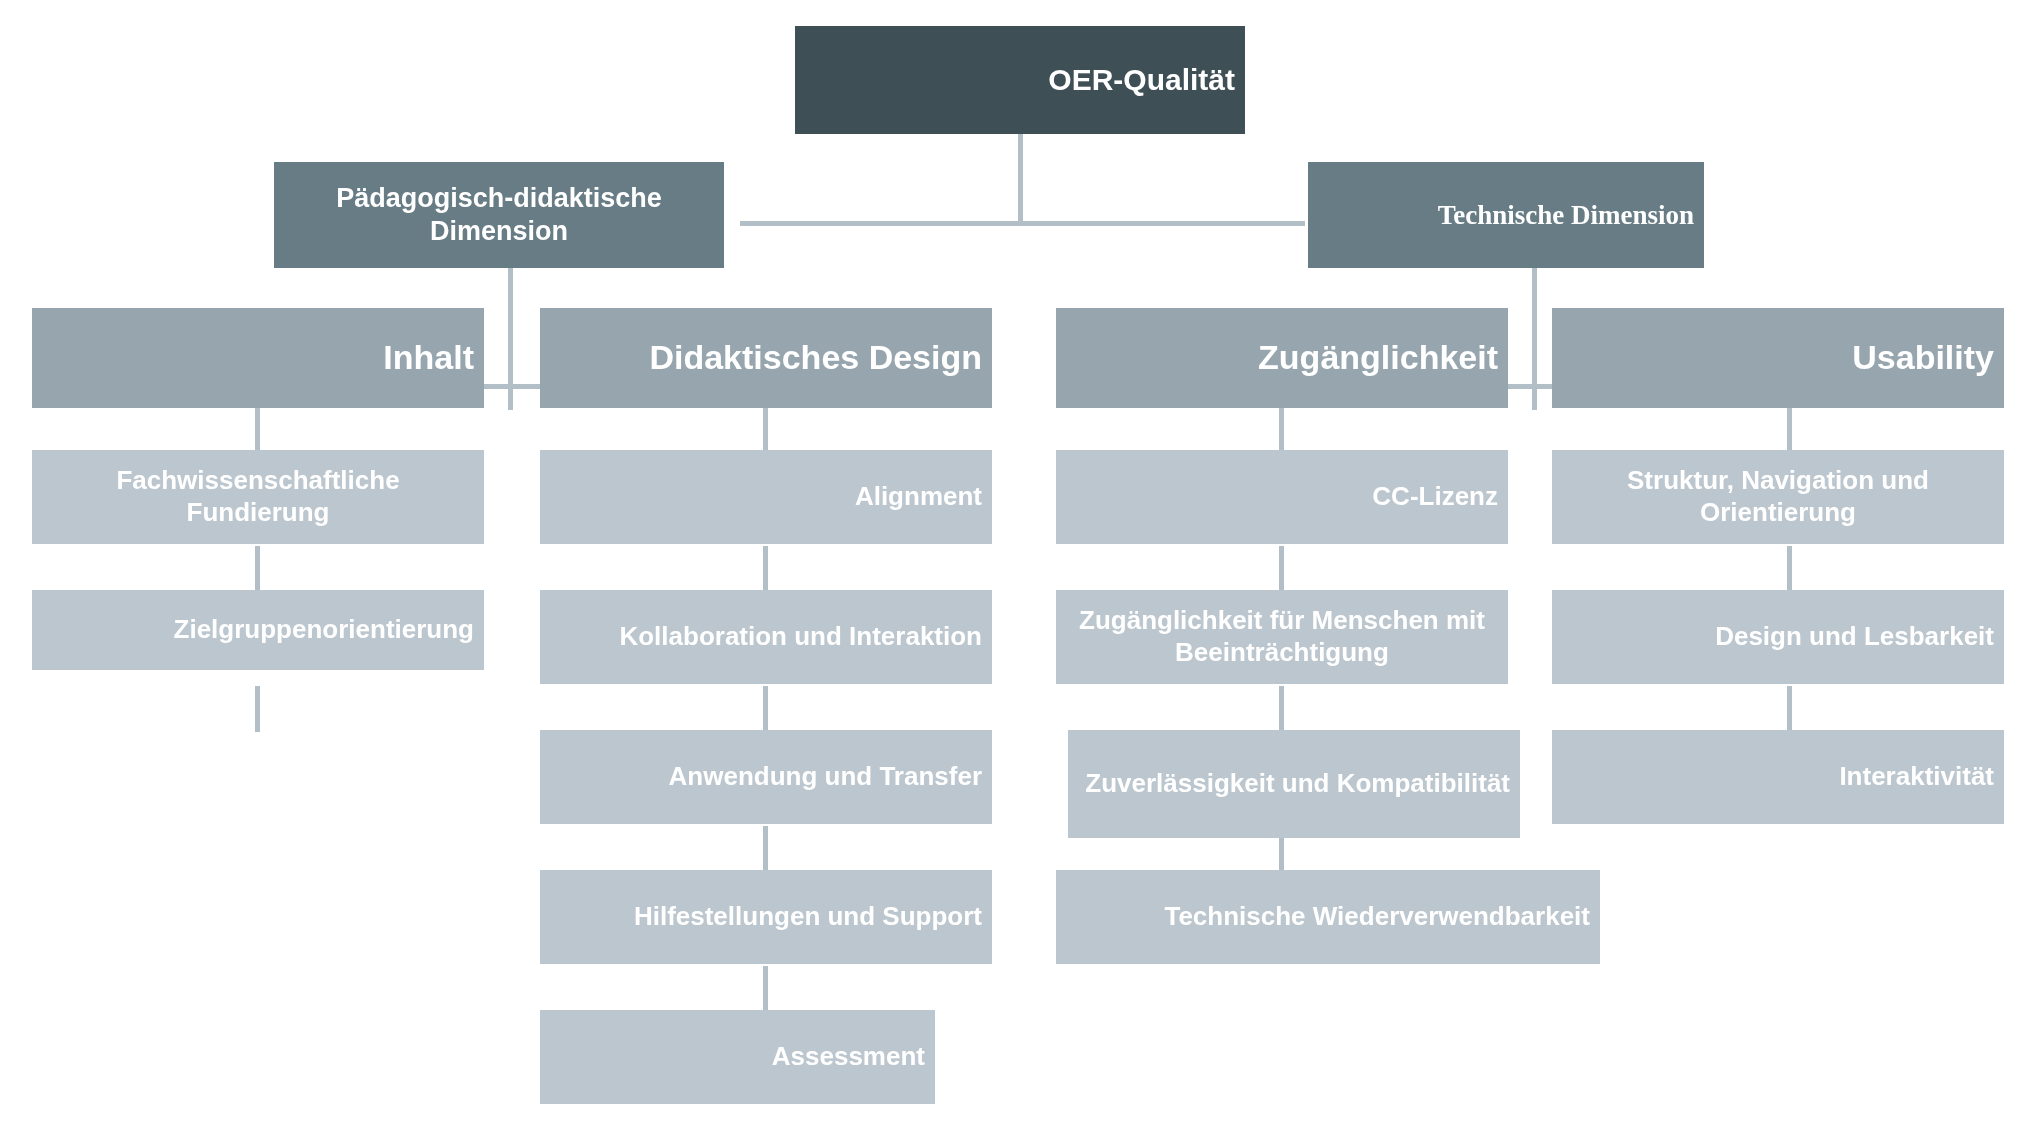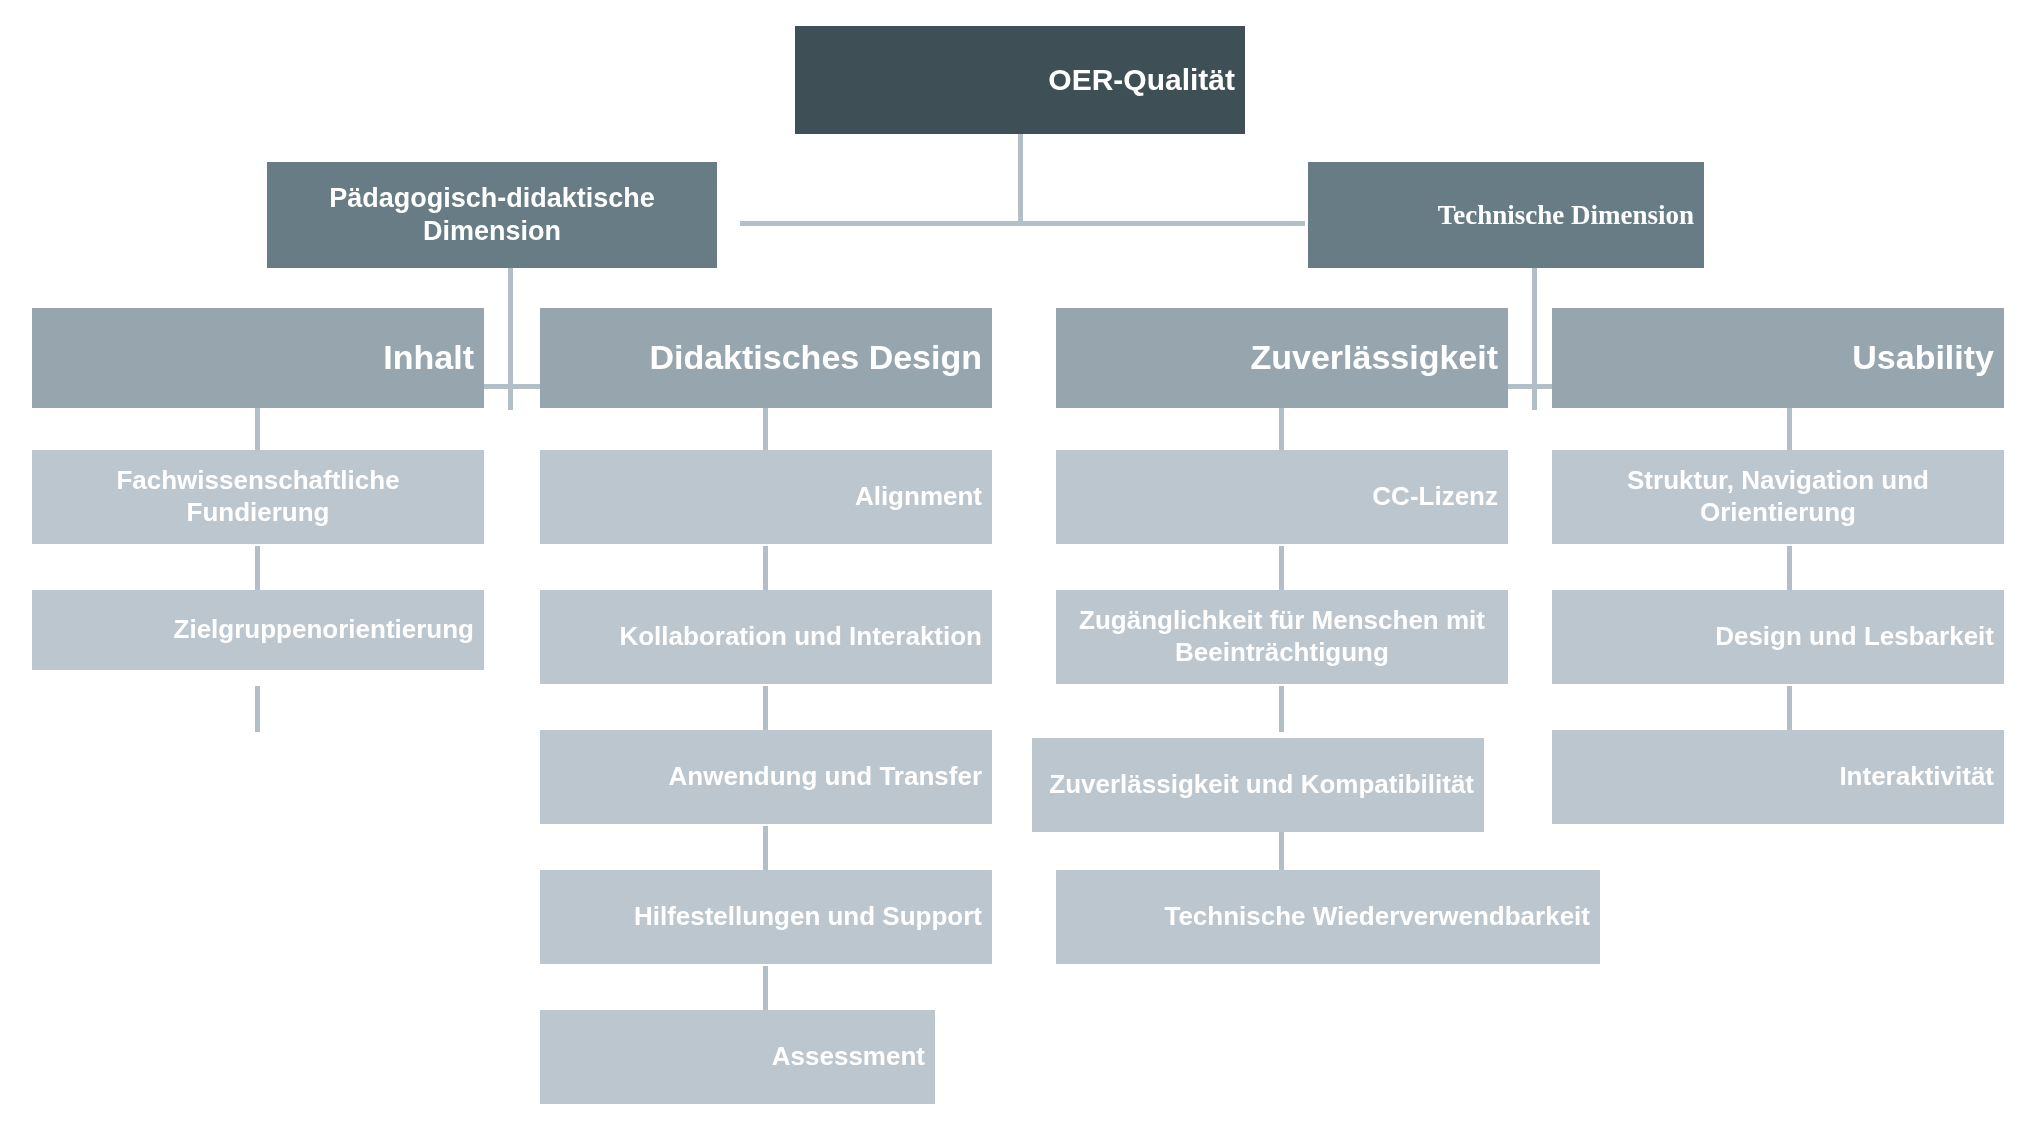--- a/index.html
+++ b/index.html
@@ -88,38 +88,38 @@
   <div class="connector v" style="left:1279px; top:826px; height:46px;"></div>
 
   <div class="connector v" style="left:1787px; top:406px; height:46px;"></div>
   <div class="connector v" style="left:1787px; top:546px; height:46px;"></div>
   <div class="connector v" style="left:1787px; top:686px; height:46px;"></div>
 
   <div class="node lvl-root" style="left:795px; top:26px; width:450px; height:108px;">
     <span>OER-Qualität</span>
   </div>
 
-  <div class="node lvl-dim" style="left:267px; top:162px; width:450px; height:106px;">
+  <div class="node lvl-dim" style="left:274px; top:162px; width:450px; height:106px;">
     <span>Pädagogisch-didaktische Dimension</span>
   </div>
 
   <div class="node lvl-dim" style="left:1308px; top:162px; width:396px; height:106px;font-family:Liberation Serif, serif;">
     <span>Technische Dimension</span>
   </div>
 
   <div class="node lvl-cat" style="left:32px; top:308px; width:452px; height:100px;">
     <span>Inhalt</span>
   </div>
 
   <div class="node lvl-cat" style="left:540px; top:308px; width:452px; height:100px;">
     <span>Didaktisches Design</span>
   </div>
 
   <div class="node lvl-cat" style="left:1056px; top:308px; width:452px; height:100px;">
-    <span>Zuverlässigkeit</span>
+    <span>Zugänglichkeit</span>
   </div>
 
   <div class="node lvl-cat" style="left:1552px; top:308px; width:452px; height:100px;">
     <span>Usability</span>
   </div>
 
   <div class="node lvl-leaf" style="left:32px; top:450px; width:452px; height:94px;">
     <span>Fachwissenschaftliche Fundierung</span>
   </div>
   <div class="node lvl-leaf" style="left:32px; top:590px; width:452px; height:80px;">
@@ -141,21 +141,21 @@
   <div class="node lvl-leaf" style="left:540px; top:1010px; width:395px; height:94px;">
     <span>Assessment</span>
   </div>
 
   <div class="node lvl-leaf" style="left:1056px; top:450px; width:452px; height:94px;">
     <span>CC-Lizenz</span>
   </div>
   <div class="node lvl-leaf" style="left:1056px; top:590px; width:452px; height:94px;">
     <span>Zugänglichkeit für Menschen mit Beeinträchtigung</span>
   </div>
-  <div class="node lvl-leaf" style="left:1032px; top:730px; width:452px; height:94px;margin-top:8px;">
+  <div class="node lvl-leaf" style="left:1068px; top:730px; width:452px; height:108px;">
     <span>Zuverlässigkeit und Kompatibilität</span>
   </div>
   <div class="node lvl-leaf" style="left:1056px; top:870px; width:544px; height:94px;">
     <span>Technische Wiederverwendbarkeit</span>
   </div>
 
   <div class="node lvl-leaf" style="left:1552px; top:450px; width:452px; height:94px;">
     <span>Struktur, Navigation und Orientierung</span>
   </div>
   <div class="node lvl-leaf" style="left:1552px; top:590px; width:452px; height:94px;">

